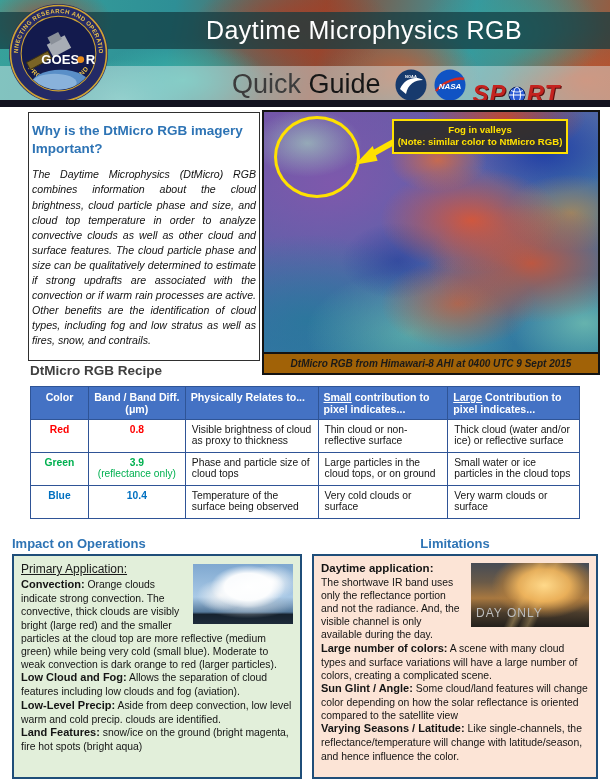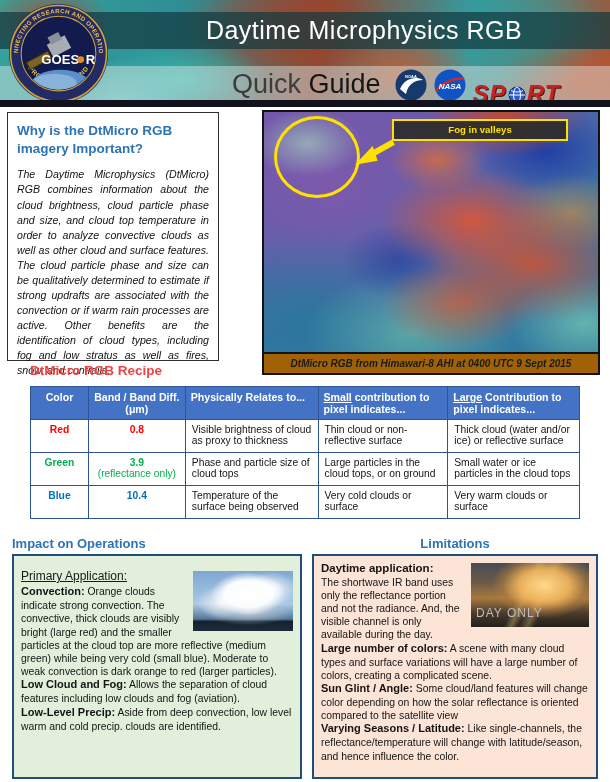--- a/index.html
+++ b/index.html
@@ -29,22 +29,22 @@
     background:rgba(225,238,238,.45); display:flex; align-items:center; }
   .subtitle { padding-left:232px; font-size:27px; color:#2d2d2d; white-space:nowrap; }
   .subtitle .w1 { font-weight:300; color:#3c3c3c; }
   .subtitle .w2 { font-weight:500; color:#161616; }
   .header-logos { display:flex; align-items:center; gap:7px; margin-left:14px; }
   .sport-wrap { display:flex; align-items:center; font-style:italic; font-weight:bold;
     font-size:24px; color:#c4231f; text-shadow:1px 1px 0 #5a0f0d; letter-spacing:1px;margin-top:18px; }
   .goesr-logo { position:absolute; left:8px; top:3px; width:101px; height:101px; }
 
   
-  .why-box { position:absolute; left:7px; top:112px; width:212px; height:249px;
-    border:1px solid #2f2f2f; padding:9px 9px; background:#fff; }
+  .why-box { position:absolute; left:28px; top:112px; width:232px; height:249px;
+    border:1px solid #2f2f2f; padding:9px 3px; background:#fff; }
   .why-title { color:#2E74B5; font-size:13.5px; font-weight:bold; line-height:1.35; }
   .why-body { margin-top:9px; font-size:10.6px; line-height:1.42; text-align:justify; color:#111;font-style:italic; }
 
   
   .figure { position:absolute; left:262px; top:110px; width:338px; border:2px solid #131313; }
   .sat-image { position:relative; width:100%; height:240px; overflow:hidden;
     background-color:#3b6fa8;
     background-image:
       radial-gradient(ellipse 80px 50px at 13% 13%, rgba(175,235,195,.55), transparent 68%),
       radial-gradient(ellipse 110px 55px at 72% 2%, rgba(205,70,35,.85), transparent 74%),
@@ -64,21 +64,21 @@
   .fog-circle { position:absolute; left:10px; top:4px; width:86px; height:82px;
     border:3px solid #FFE100; border-radius:50%; }
   .annot-box { position:absolute; left:128px; top:7px; width:176px;
     background:rgba(44,44,44,.92); border:2px solid #FFE100; color:#FFE100;
     font-size:9.6px; font-weight:bold; text-align:center; line-height:1.3; padding:3px 2px; }
   .arrow-svg { position:absolute; left:0; top:0; width:100%; height:100%; }
   .sat-caption { height:21px; line-height:20px; background:#a16207; border-top:2px solid #131313;
     text-align:center; font-size:10px; font-style:italic; font-weight:bold; color:#1a1a1a; }
 
   
-  .recipe-title { position:absolute; left:30px; top:363px; color:#ef4444; font-size:13.5px; font-weight:bold; }
+  .recipe-title { position:absolute; left:30px; top:363px; color:#404040; font-size:13.5px; font-weight:bold; }
   .recipe-table { position:absolute; left:30px; top:386px; width:550px; border-collapse:collapse; }
   .recipe-table th, .recipe-table td { border:1.5px solid #2F5496; font-size:10.3px; vertical-align:top; }
   .recipe-table th { background:#4472C4; color:#ffffff; font-weight:bold; font-size:10.6px;
     padding:4px 5px; text-align:left; vertical-align:top; }
   .recipe-table th.c-center { text-align:center; }
   .recipe-table td { padding:4px 6px 6px 6px; background:#fff; color:#141414; }
   .recipe-table td.c-center { text-align:center; font-weight:bold; }
   .col-color { width:58px; }
   .col-band  { width:97px; }
   .col-rel   { width:133px; }
@@ -90,21 +90,21 @@
   .text-blue  { color:#0070C0 !important; }
   .band-note { display:block; font-weight:normal; font-size:10.2px; }
   .th-line2 { display:block; text-align:center; }
 
   
   .impact-title { position:absolute; left:12px; top:536px; width:290px; 
     color:#2E74B5; font-size:13px; font-weight:bold; }
   .limit-title { position:absolute; left:312px; top:536px; width:286px; text-align:center;
     color:#2E74B5; font-size:13px; font-weight:bold; }
   .impact-panel { position:absolute; left:12px; top:554px; width:290px; height:225px;
-    background:#E2EFDA; border:2.5px solid #1F4E79; padding:13px 7px; overflow:hidden; }
+    background:#E2EFDA; border:2.5px solid #1F4E79; padding:6px 7px; overflow:hidden; }
   .limit-panel { position:absolute; left:312px; top:554px; width:286px; height:225px;
     background:#FCE4D6; border:2.5px solid #1F4E79; padding:5px 7px; overflow:hidden; }
   .panel-text { font-size:10.4px; line-height:1.27; color:#141414; }
   .panel-text p { margin:0; }
   .item-label { font-weight:bold; font-size:11px; }
   .item-label.block { display:block; font-size:11.5px; }
   .primary-label { font-size:12px; text-decoration:underline; color:#1a1a1a; margin-bottom:1px; }
 
   .cloud-photo { float:right; width:100px; height:60px; margin:2px 0 4px 6px;
     background-image:
@@ -203,20 +203,21 @@
 
   <div class="figure">
     <div class="sat-image">
       <div class="fog-circle"></div>
       <svg class="arrow-svg" viewBox="0 0 338 240">
         <line x1="131" y1="29" x2="106" y2="43" stroke="#FFE100" stroke-width="6"></line>
         <polygon points="92,52 110,33 115,48" fill="#FFE100"></polygon>
       </svg>
       <div class="annot-box">
         <div>Fog in valleys</div>
+        <div>(Note: similar color to NtMicro RGB)</div>
       </div>
     </div>
     <div class="sat-caption">DtMicro RGB from Himawari-8 AHI at 0400 UTC 9 Sept 2015</div>
   </div>
 
   <div class="recipe-title">DtMicro RGB Recipe</div>
   <table class="recipe-table">
     <thead>
       <tr>
         <th class="col-color c-center">Color</th>
@@ -252,20 +253,21 @@
   </table>
 
   <div class="impact-title">Impact on Operations</div>
   <div class="impact-panel">
     <div class="panel-text">
       <div class="cloud-photo"></div>
       <div class="primary-label">Primary Application:</div>
       <p><span class="item-label">Convection:</span> <span>Orange clouds indicate strong convection. The convective, thick clouds are visibly bright (large red) and the smaller particles at the cloud top are more reflective (medium green) while being very cold (small blue). Moderate to weak convection is dark orange to red (larger particles).</span></p>
       <p><span class="item-label">Low Cloud and Fog:</span> <span>Allows the separation of cloud features including low clouds and fog (aviation).</span></p>
       <p><span class="item-label">Low-Level Precip:</span> <span>Aside from deep convection, low level warm and cold precip. clouds are identified.</span></p>
+      <p><span class="item-label">Land Features:</span> <span>snow/ice on the ground (bright magenta, fire hot spots (bright aqua)</span></p>
     </div>
   </div>
 
   <div class="limit-title">Limitations</div>
   <div class="limit-panel">
     <div class="panel-text">
       <div class="sunset-photo">
         <span class="day-only">DAY ONLY</span>
       </div>
       <p><span class="item-label block">Daytime application:</span><span>The shortwave IR band uses only the reflectance portion and not the radiance.  And, the visible channel is only available during the day.</span></p>

